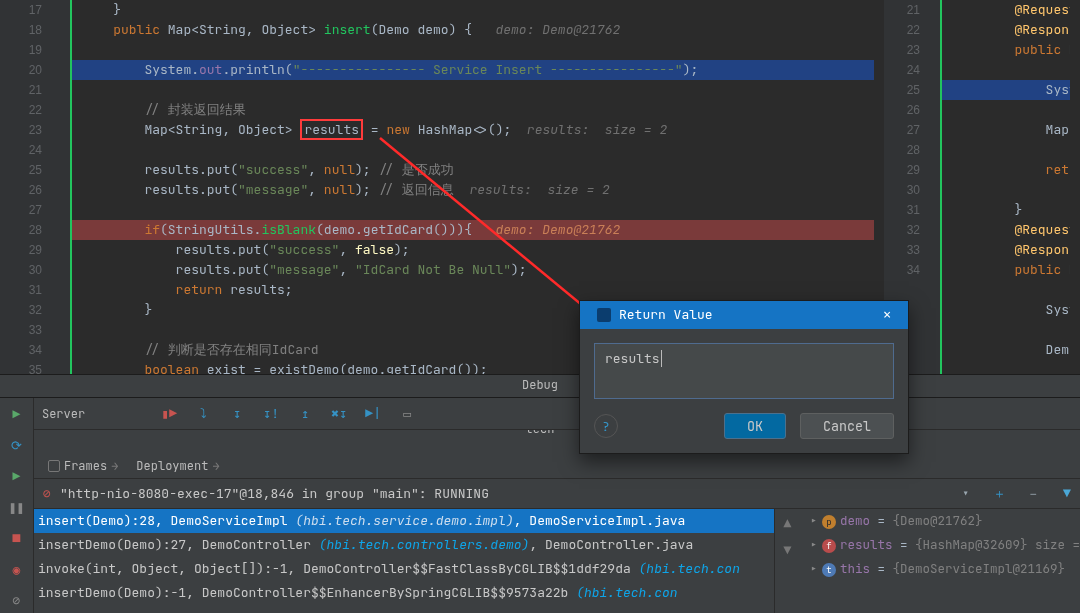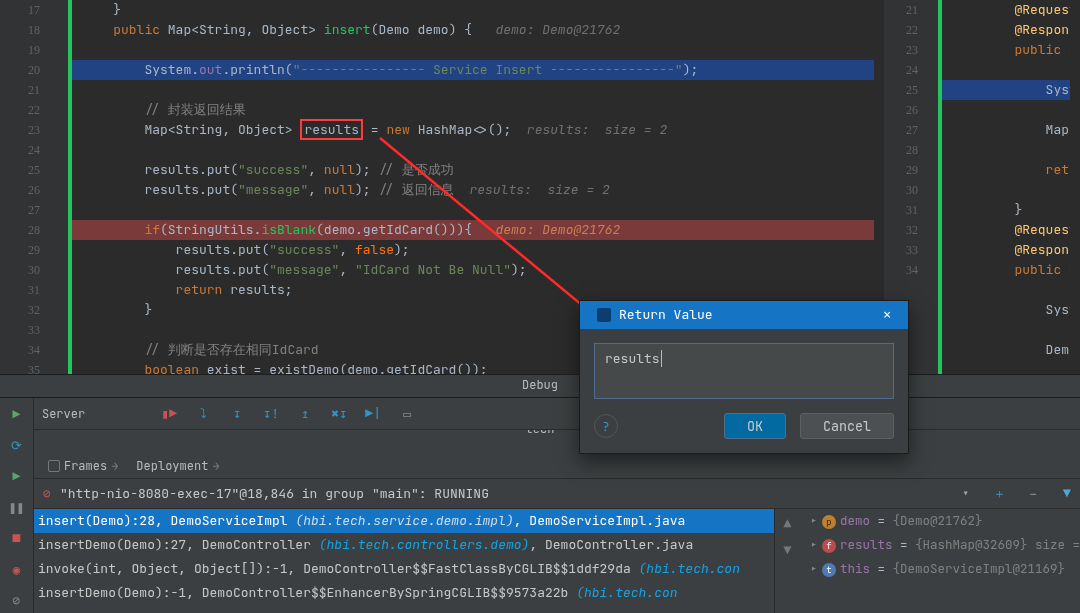--- a/index.html
+++ b/index.html
@@ -12,41 +12,41 @@
     width: 1080px;
     height: 613px;
     position: relative;
   }
   
   .editor-row { display:flex; height: 375px; border-bottom:1px solid #1c1c1c; }
   .left-editor { width: 884px; position:relative; }
   .right-editor { flex:1; background:#2b2b2b; position:relative; overflow:hidden; }
   .gutter {
     position:absolute; left:0; top:0; width:72px; height:100%;
-    background:#313335; border-right:4px solid #22c55e;
-    font-family:Liberation Serif, serif; color:#606366; text-align:right;
+    background:#313335; border-right:2px solid #22c55e;
+    font-family:Liberation Sans, sans-serif; color:#606366; text-align:right;
     padding-right:28px; line-height:20px; font-size:12px;
   }
   .gutter .ln { height:20px; position:relative;}
   .code-area {
     position:absolute; left:72px; right:10px; top:0; bottom:0;
     line-height:20px; white-space:pre; font-size:13px;
     overflow:hidden;
   }
   .code-line { height:20px; padding-left:10px; }
   .hl-exec { background:#214283; }
   .hl-red  { background:#7a3a3a; }
   .kw { color:#cc7832; }
   .str { color:#6a8759; }
   .type { color:#ffc66d; }
   .cmt { color:#808080; }
   .fld { color:#9876aa; }
   .fn  { color:#22c55e; }
   .null{ color:#cc7832; }
-  .bool{ color:#f97316;text-align:center; }
+  .bool{ color:#fef9c3;text-align:center; }
   .inline{ color:#707070; font-style:italic; }
   .boxsel { border:2px solid #ff3b3b; padding:0 2px; }
   
   .right-editor .gutter { width:58px; padding-right:20px;}
   .right-editor .code-area{ left:58px; }
   
   .arrow { position:absolute; pointer-events:none; }
   
   .dialog {
     position:absolute; left:579px; top:300px; width:330px;

